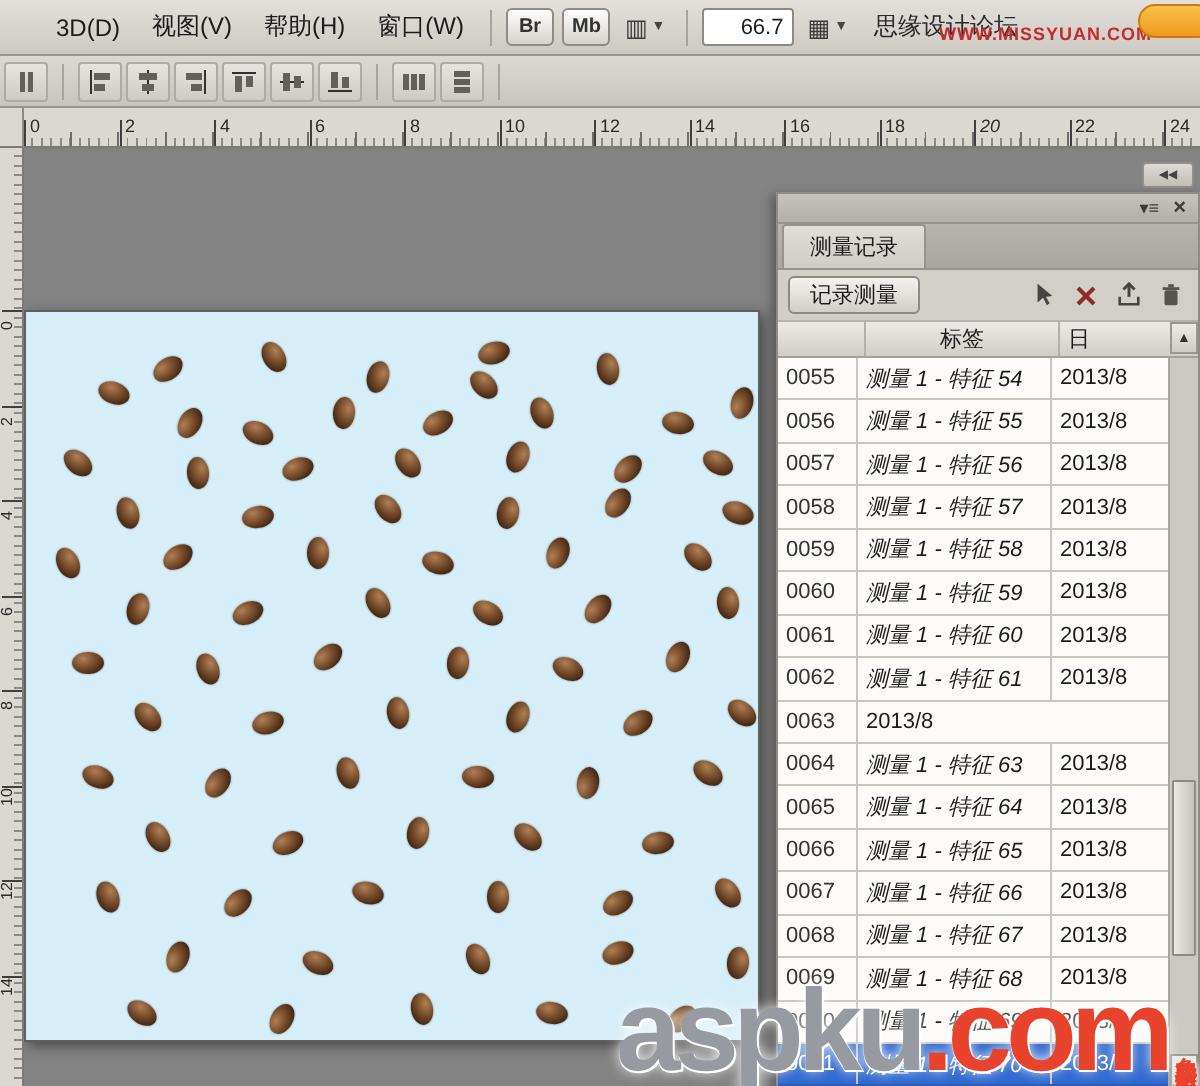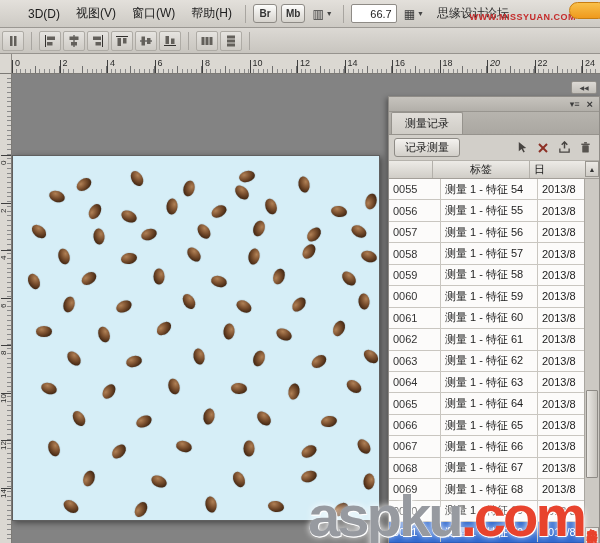--- a/index.html
+++ b/index.html
@@ -88,21 +88,21 @@
   .table{position:absolute;left:0;top:64px;right:0;bottom:0;background:#c9c6c0;}
   .thead{display:flex;height:18px;background:linear-gradient(#edebe7,#d0cdc7);
          border-bottom:1px solid #a39f99;}
   .th{font-size:11px;display:flex;align-items:center;border-right:1px solid #b3b0aa;padding:0 4px;
       white-space:nowrap;overflow:hidden;}
   .th.id{width:44px;} .th.label{width:97px;justify-content:center;} .th.date{flex:1;border-right:none;}
   .rows{position:absolute;top:18px;bottom:0;left:0;right:15px;overflow:hidden;background:#fff;}
   .trow{display:flex;height:21.45px;background:#fcfbfa;border-bottom:1px solid #c9c6c0;}
   .cell{font-size:11px;display:flex;align-items:center;border-right:1px solid #c9c6c0;
         padding:0 4px;white-space:nowrap;overflow:hidden;}
-  .cell.id{width:52px;color:#333;} .cell.label{width:97px;} .cell.date{flex:1;border-right:none;text-align:right;}
+  .cell.id{width:40px;color:#333;} .cell.label{width:97px;font-style:italic;} .cell.date{flex:1;border-right:none;text-align:right;}
   .trow.selected{background:#3069cf;border-bottom-color:#2a5cb8;}
   .trow.selected .cell{color:#fff;}
 
   .vscroll{position:absolute;top:18px;bottom:0;right:0;width:15px;background:#ccc9c3;border-left:1px solid #a9a6a0;}
   .sbtn{position:absolute;left:0;width:14px;height:16px;font-size:7px;color:#333;
         background:linear-gradient(#eceae6,#cfccc6);border:1px solid #99968ف0;
         display:flex;align-items:center;justify-content:center;}
   .sbtn.up{top:-18px;border:1px solid #999690;} .sbtn.down{bottom:0;border:1px solid #999690;}
   .sthumb{position:absolute;left:1px;right:1px;top:58%;height:88px;border:1px solid #8e8b86;
           background:linear-gradient(90deg,#eae8e4,#c6c3bd);border-radius:1px;}
@@ -115,22 +115,22 @@
   .wm-tagline{position:absolute;right:1px;bottom:6px;z-index:9;writing-mode:vertical-rl;
               font-size:11px;font-weight:bold;color:#e8432d;letter-spacing:2px;
               text-shadow:0 0 3px rgba(255,255,255,.9);}
 </style>
 </head>
 <body>
 
 <div class="menubar">
   <div class="menu-item">3D(D)</div>
   <div class="menu-item">视图(V)</div>
+  <div class="menu-item">帮助(H)</div>
   <div class="menu-item">窗口(W)</div>
-  <div class="menu-item">帮助(H)</div>
   <div class="sep"></div>
   <div class="chip">Br</div>
   <div class="chip">Mb</div>
   <div class="iconbtn">
     <span>▥</span>
     <span class="dd">▼</span>
   </div>
   <div class="sep"></div>
   <div class="zoombox">
     <span>66.7</span>
@@ -454,21 +454,20 @@
   </div>
 
   <div class="trow">
     <div class="cell id">0062</div>
     <div class="cell label">测量 1 - 特征 61</div>
     <div class="cell date">2013/8</div>
   </div>
 
   <div class="trow">
     <div class="cell id">0063</div>
-    <div class="cell label">测量 1 - 特征 62</div>
     <div class="cell date">2013/8</div>
   </div>
 
   <div class="trow">
     <div class="cell id">0064</div>
     <div class="cell label">测量 1 - 特征 63</div>
     <div class="cell date">2013/8</div>
   </div>
 
   <div class="trow">

